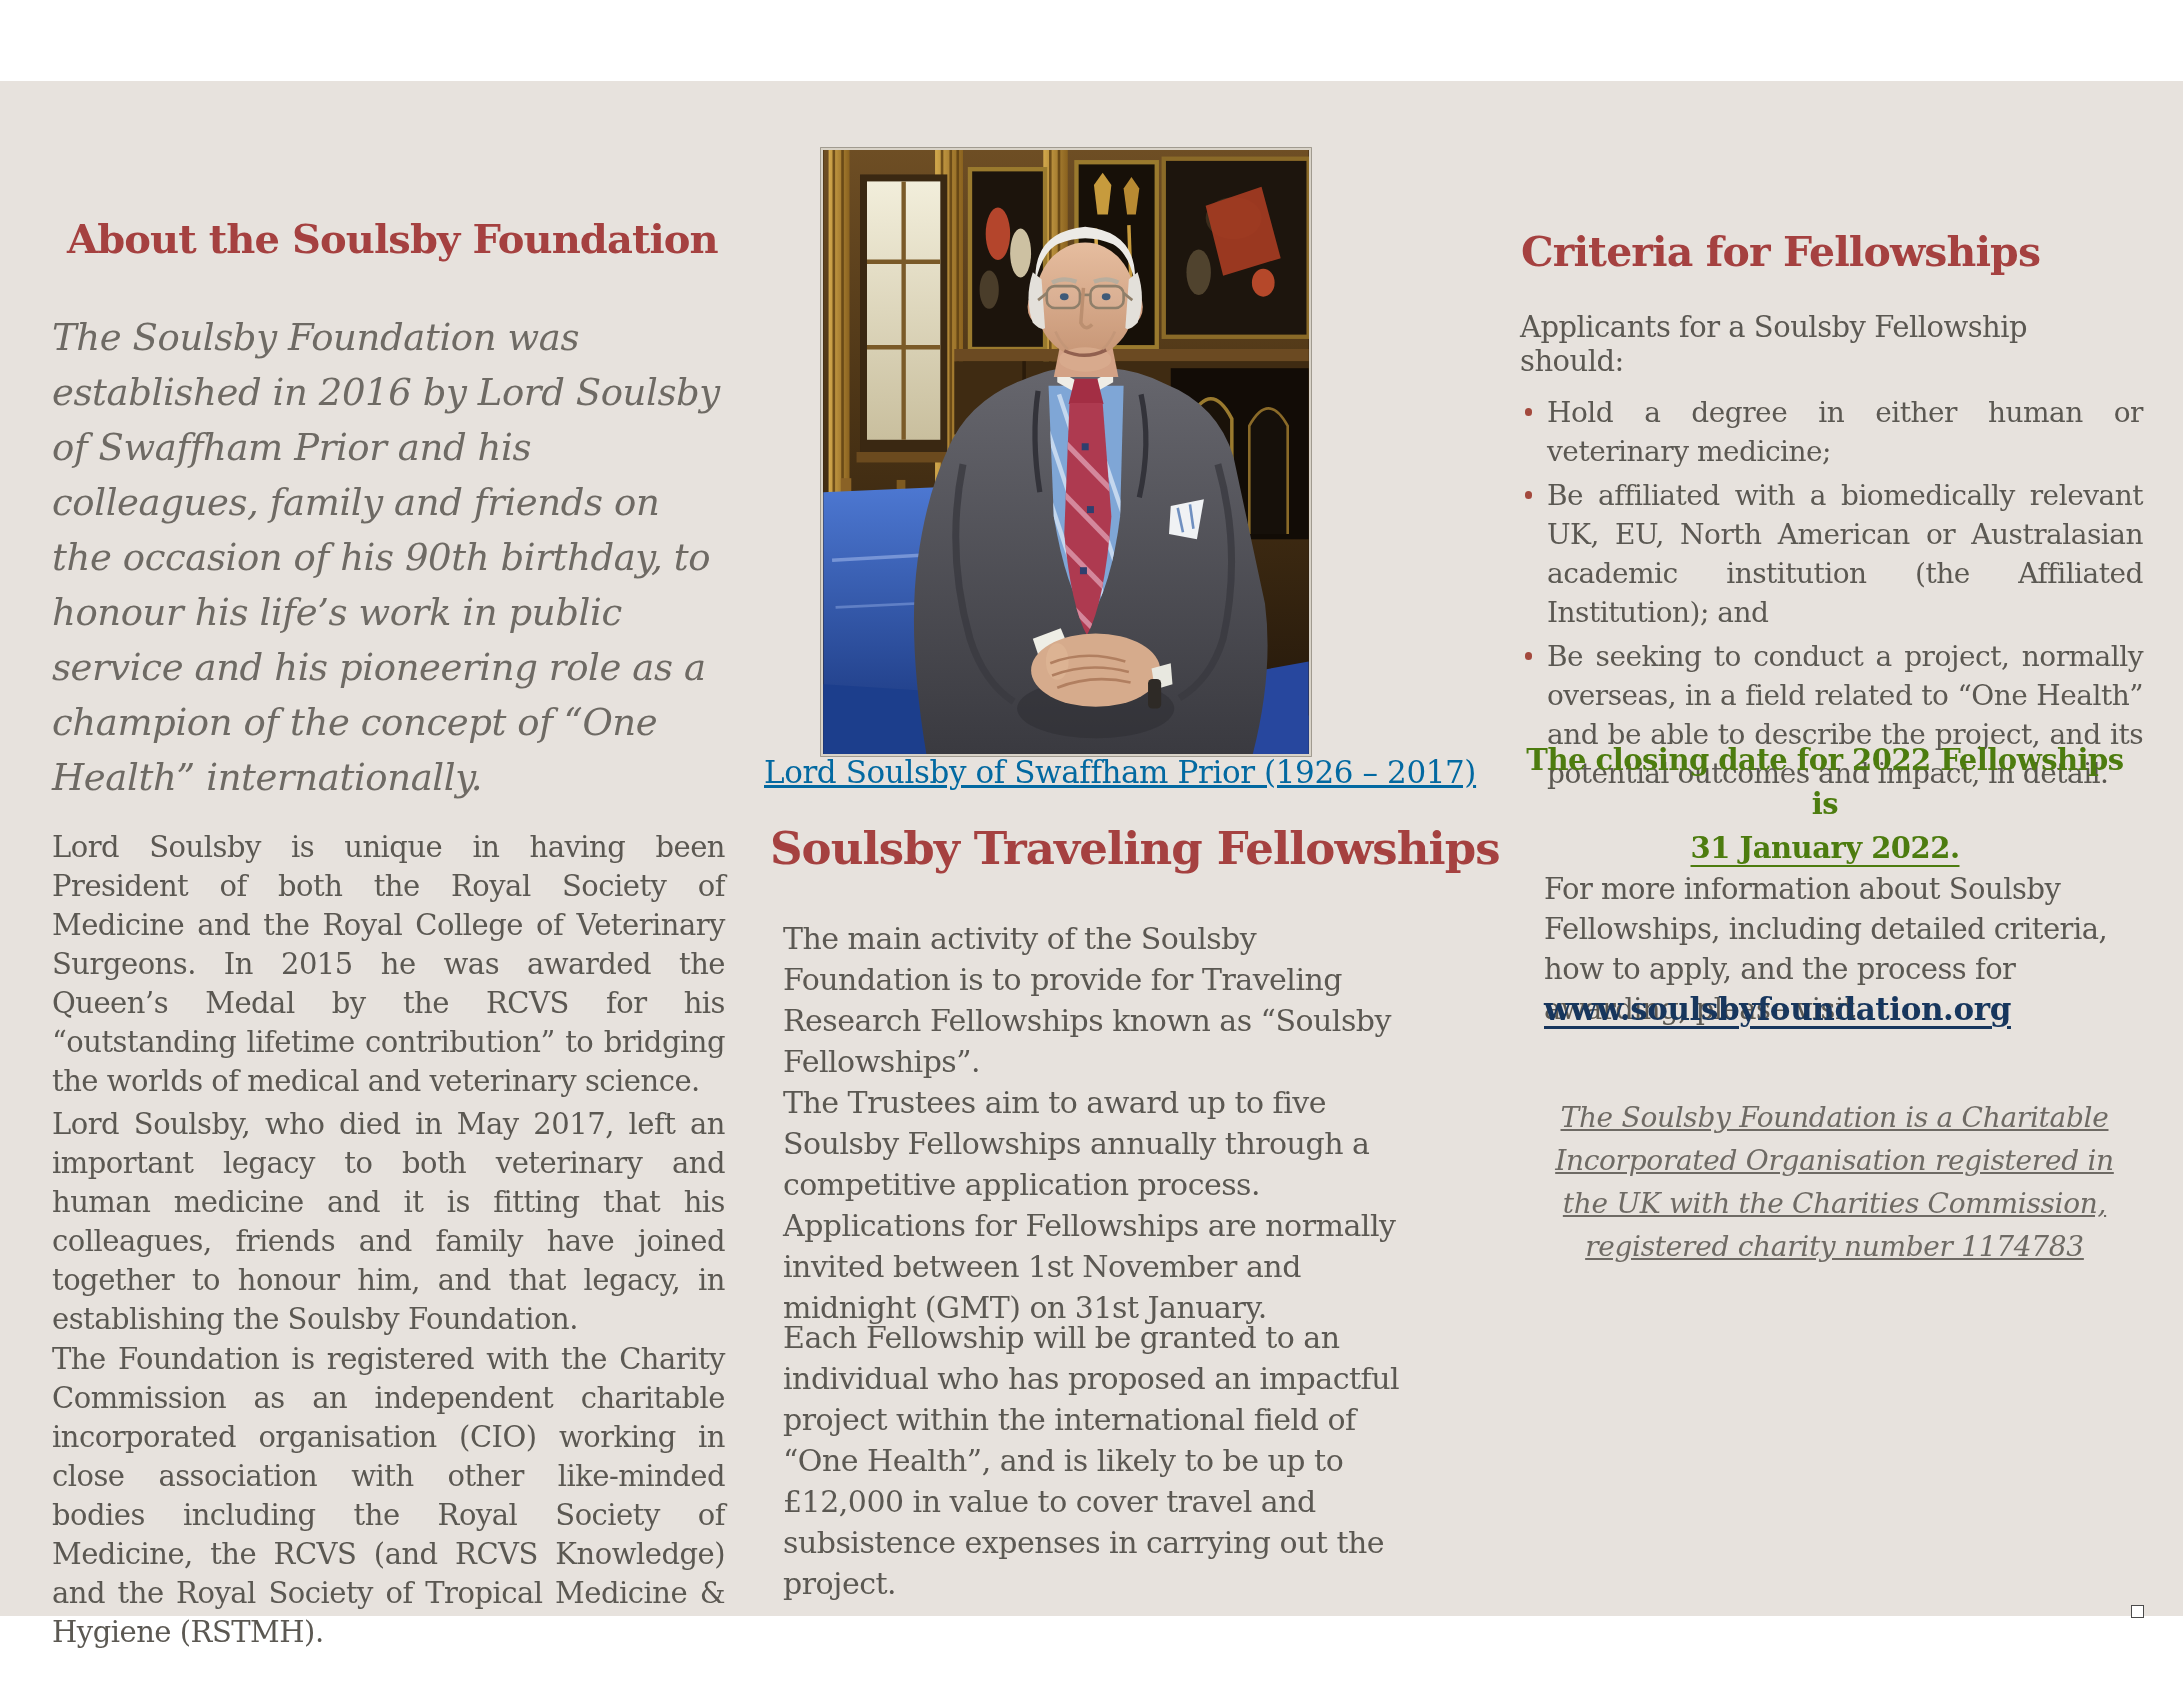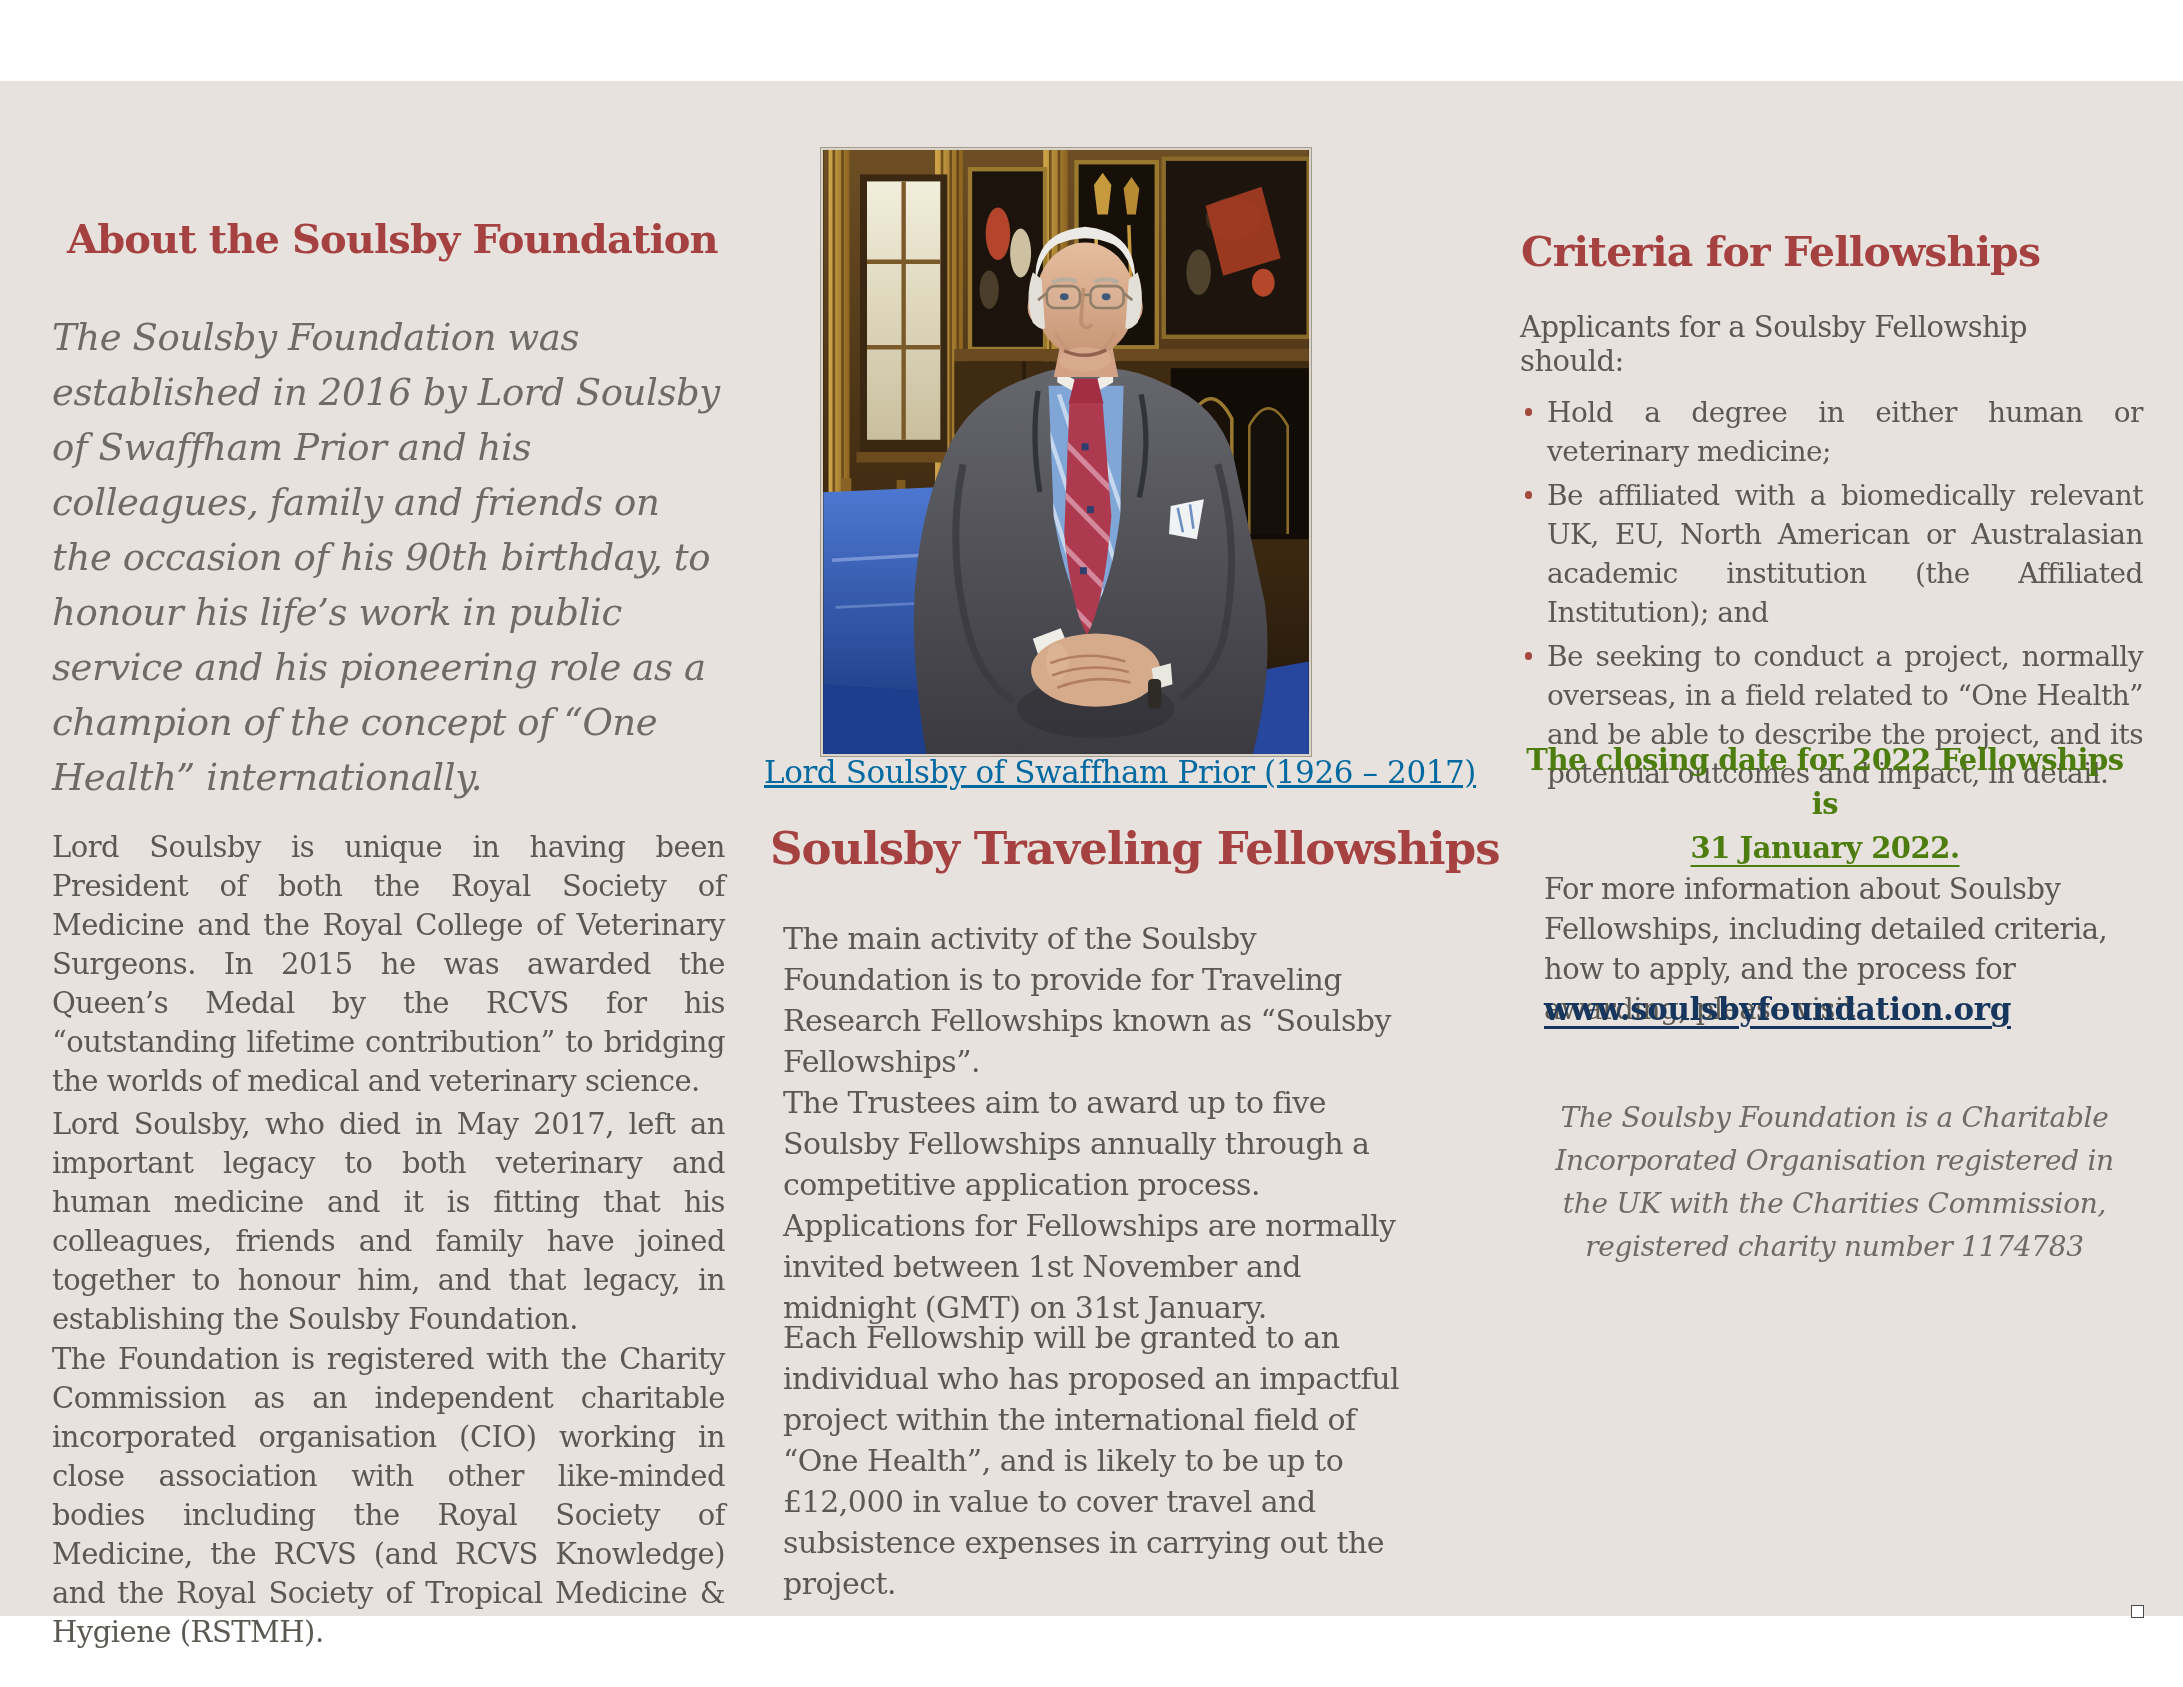--- a/index.html
+++ b/index.html
@@ -79,20 +79,21 @@
   }
   #website-link{
     left:1544px;top:910px;
     font-size:31px;font-weight:bold;color:#17365d;
     text-decoration:underline;text-underline-offset:6.1px;letter-spacing:-0.4px;
   }
   #charity-footer{
     left:1533px;top:1015px;width:603px;text-align:center;
     font-style:italic;font-size:28px;line-height:43px;color:#6e6a64;
     letter-spacing:-0.3px;
+    text-decoration:underline;
   }
   #corner-square{
     left:2131px;top:1524px;width:11.4px;height:10.5px;
     border:1.7px solid #4a4a4a;background:#ffffff;
   }
 </style>
 </head>
 <body>
 
 <div class="sheet">

